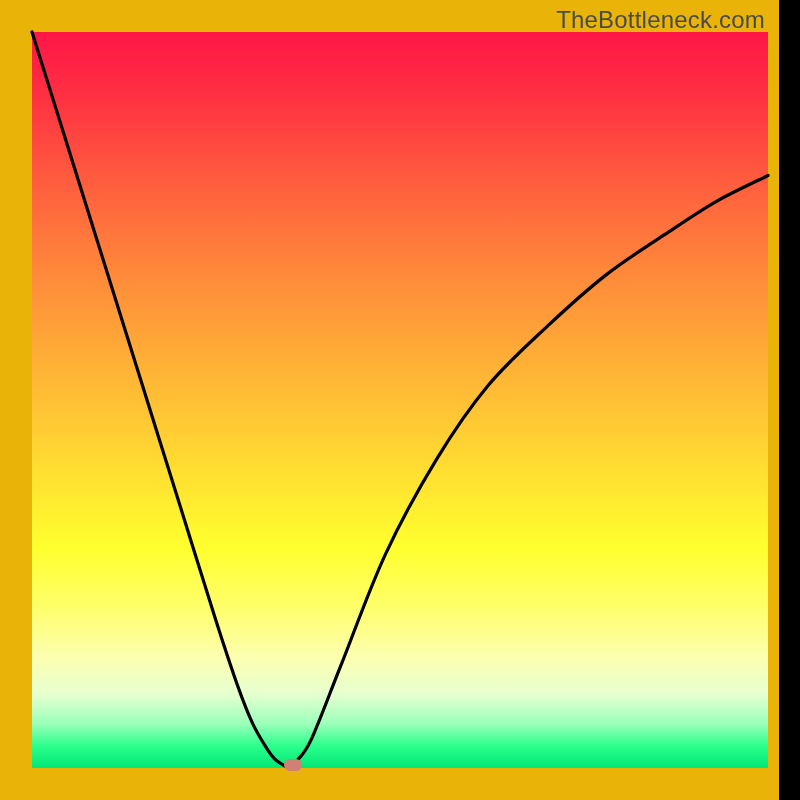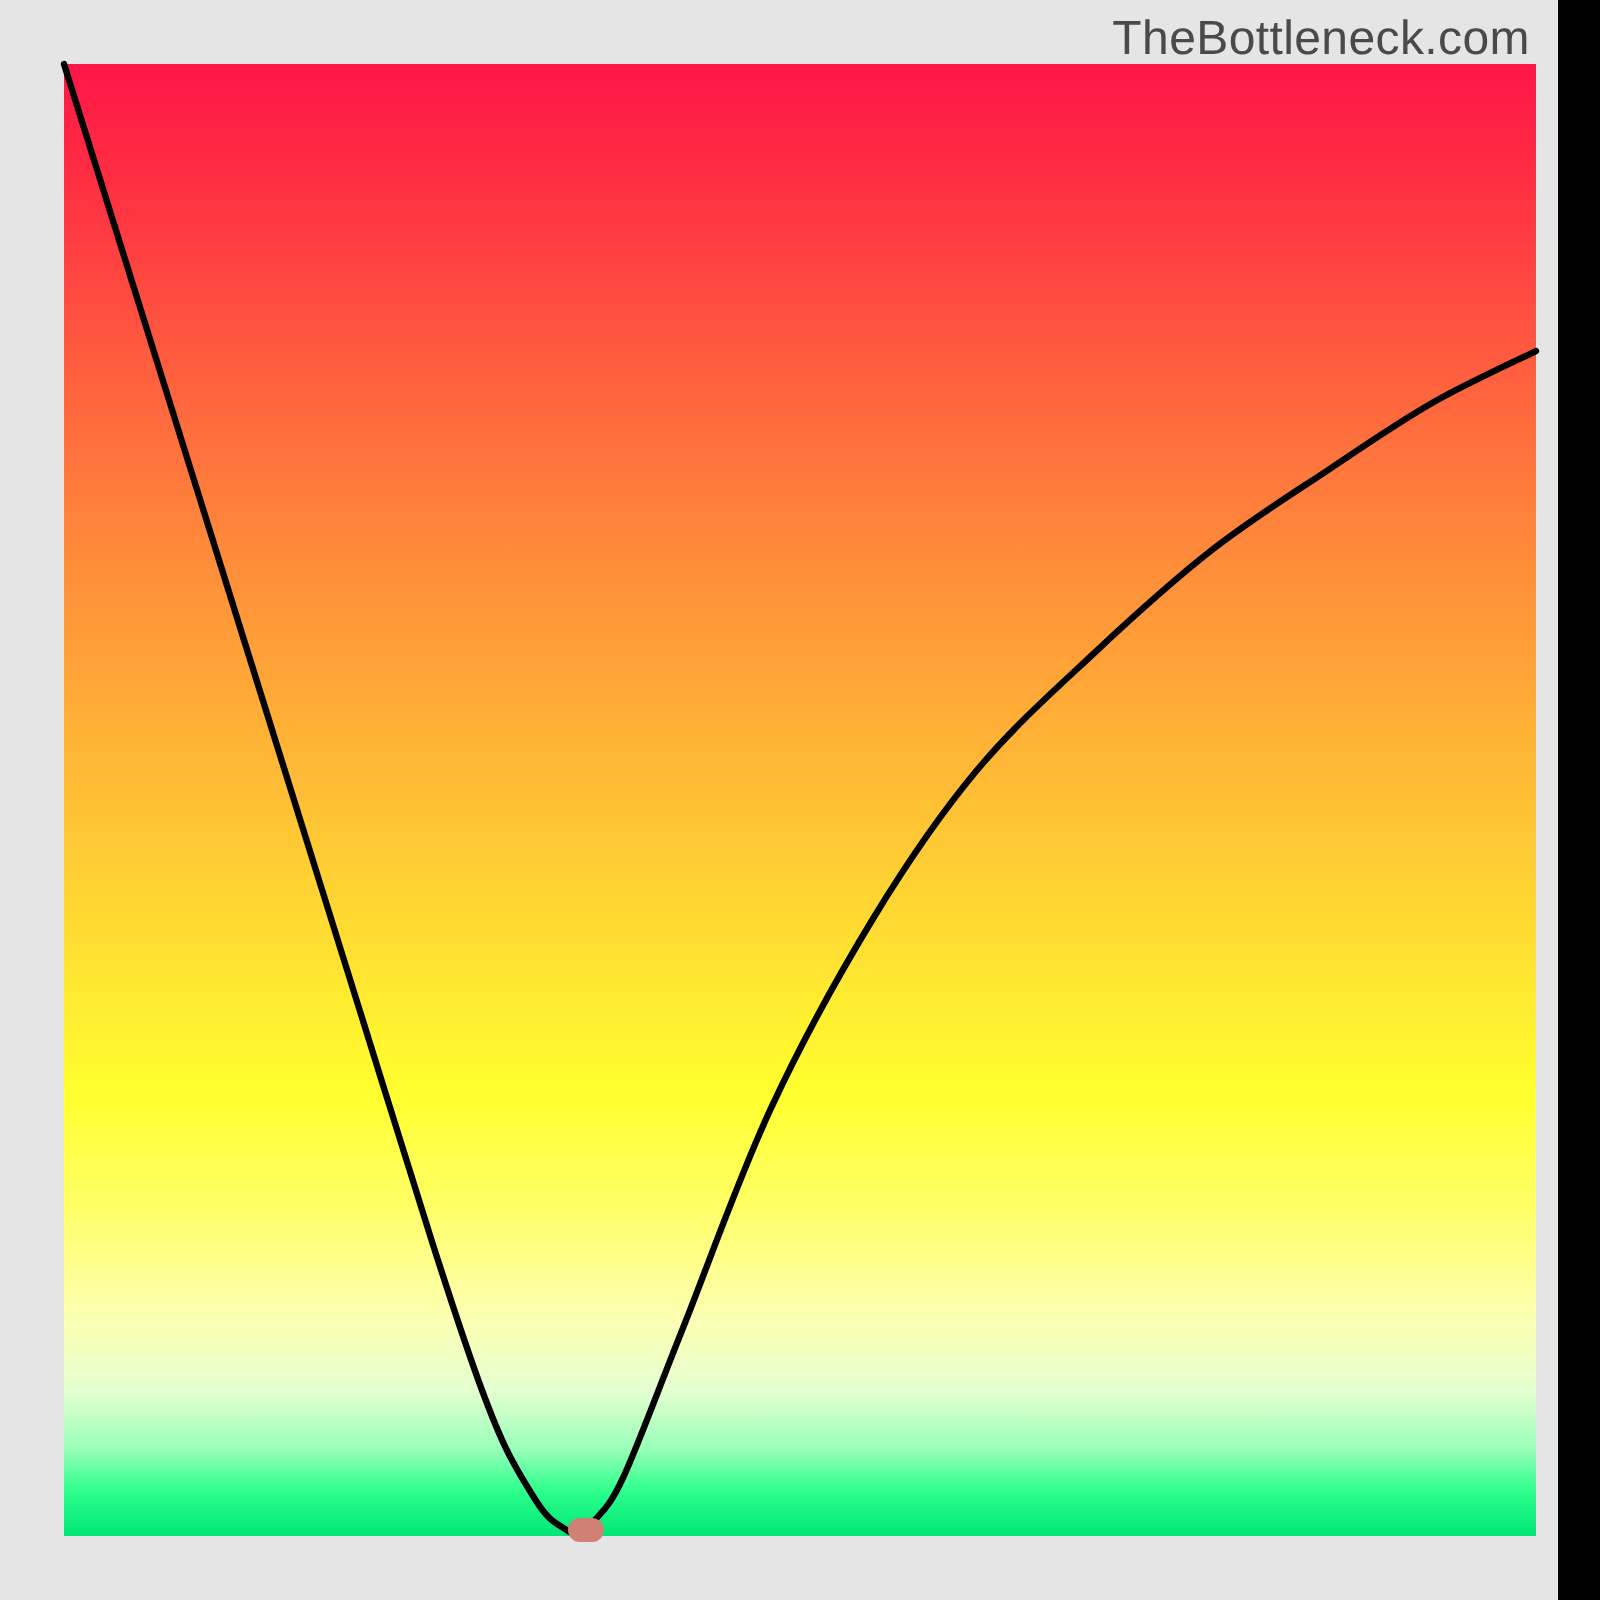--- a/index.html
+++ b/index.html
@@ -1,20 +1,20 @@
 <!DOCTYPE html>
 <html><head>
 <meta charset="utf-8">
 <style>
   * { margin: 0; padding: 0; box-sizing: border-box; }
   html, body { width: 800px; height: 800px; overflow: hidden; background: #000; }
   .frame {
     width: 779px;
     height: 800px;
-    background: #e5e5e5;
+    background: #eab308;
     position: relative;
   }
   .plot-area {
     position: absolute;
     left: 32px;
     top: 32px;
     width: 736px;
     height: 736px;
     background: linear-gradient(to bottom,
       #ff1648 0%,

